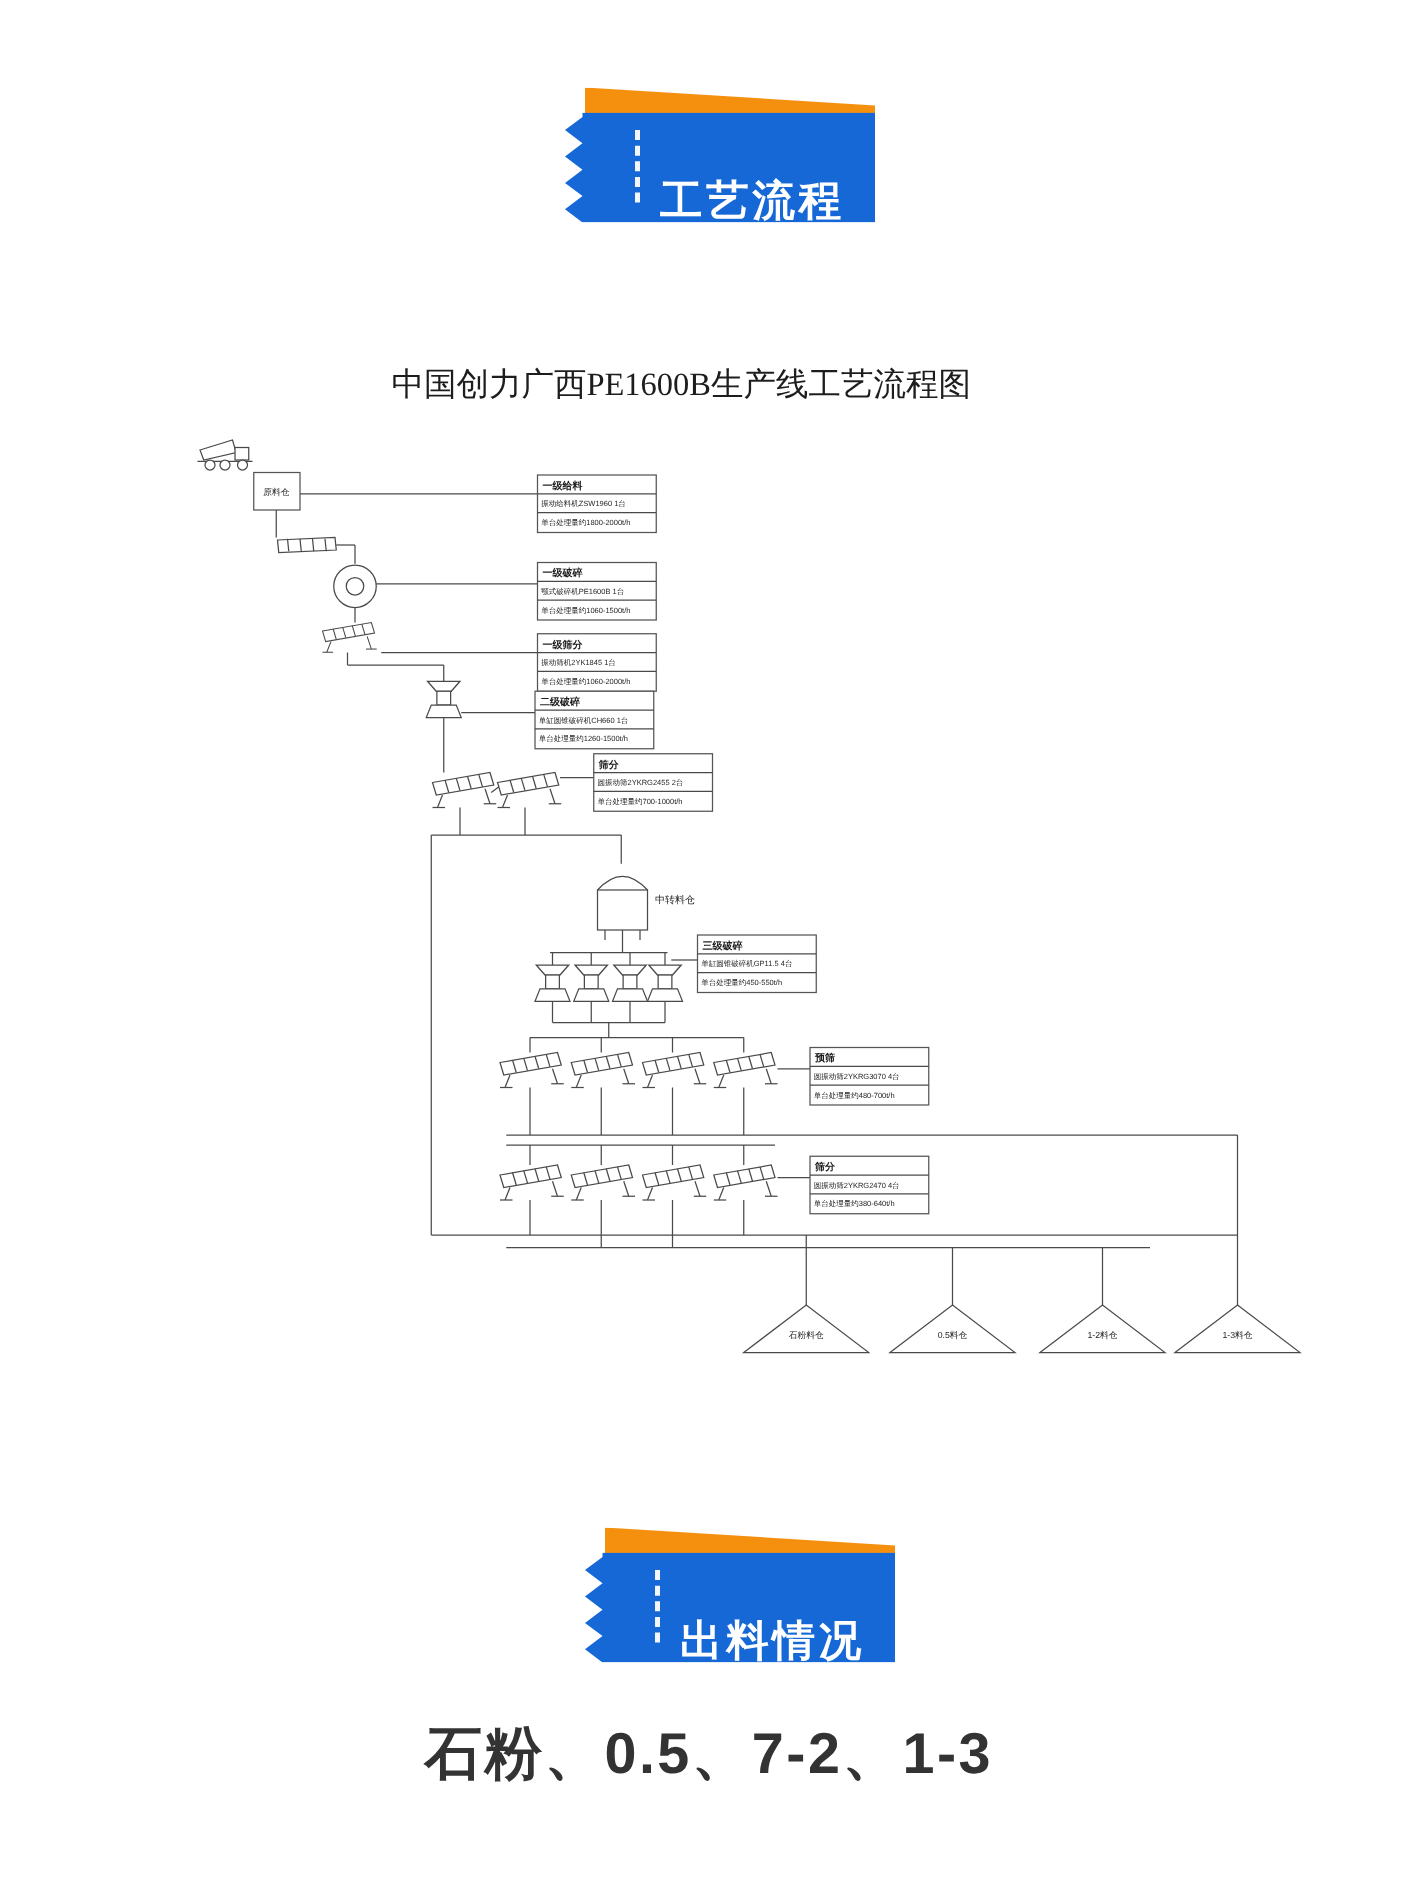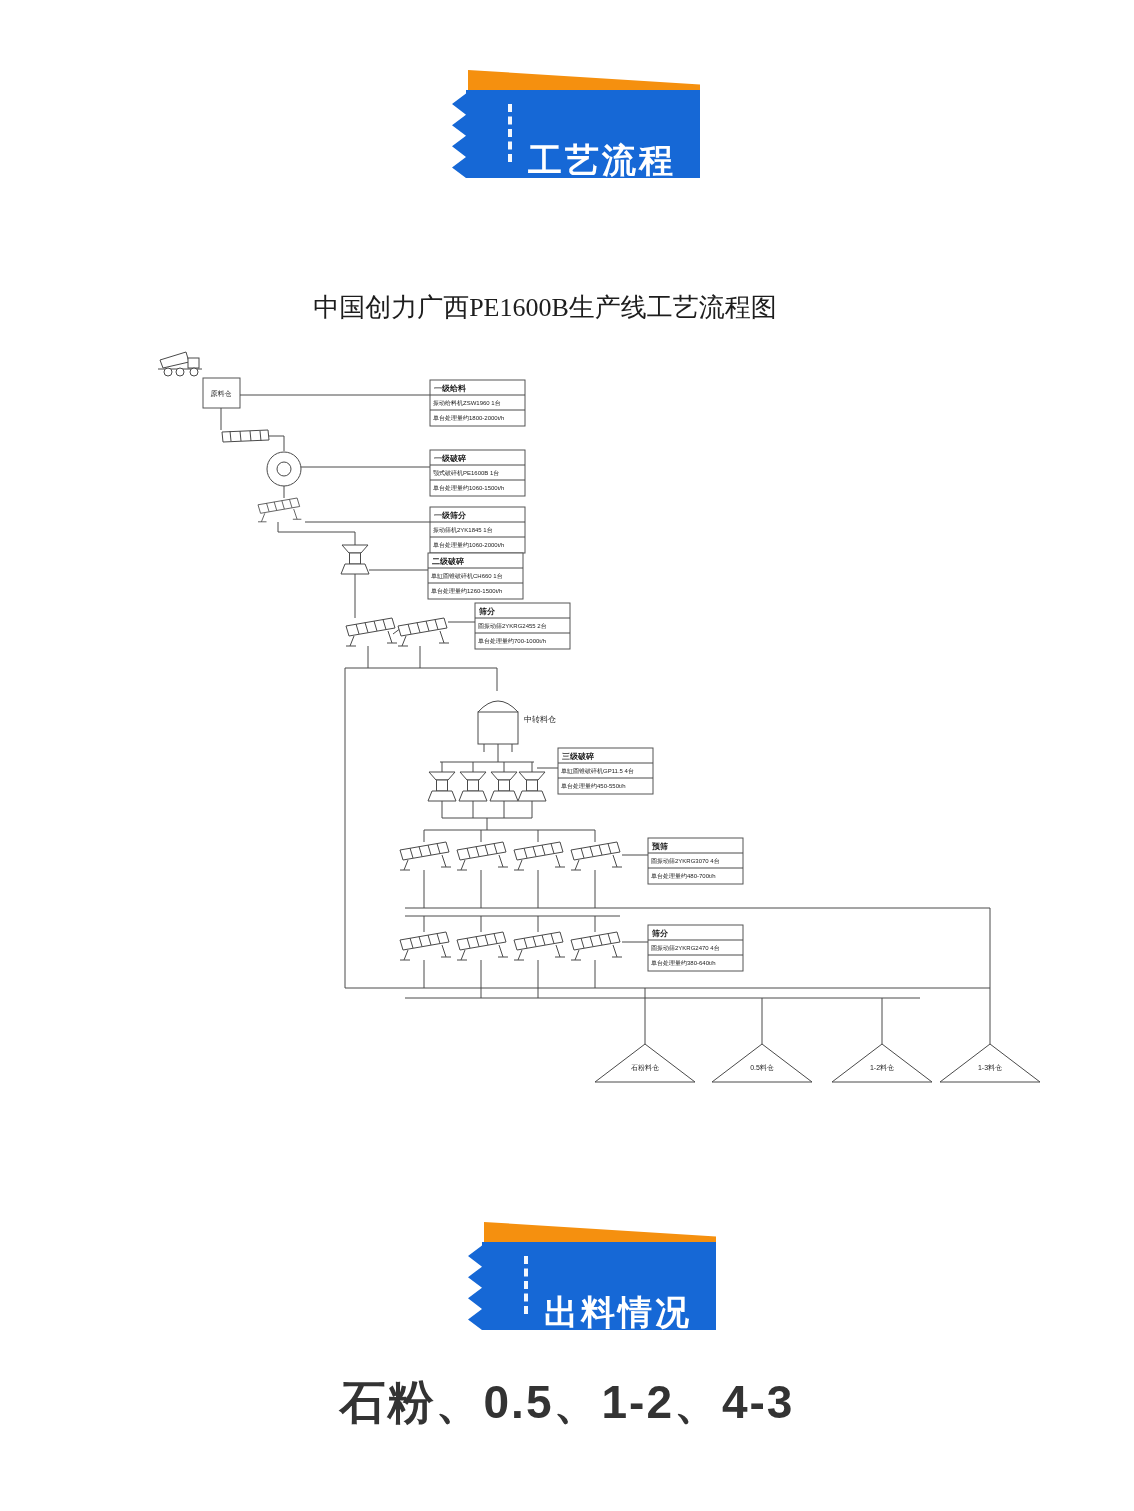--- a/index.html
+++ b/index.html
@@ -325,15 +325,15 @@
     </g>
   </svg>
 
   <div class="banner" id="banner-discharge">
     <div class="ribbon"></div>
     <div class="blue"></div>
     <div class="dash"></div>
     <div class="label">出料情况</div>
   </div>
 
-  <div class="footer-sizes">石粉、0.5、1-2、4-3</div>
+  <div class="footer-sizes">石粉、0.5、7-2、1-3</div>
 
 </div>
 
 </body></html>

